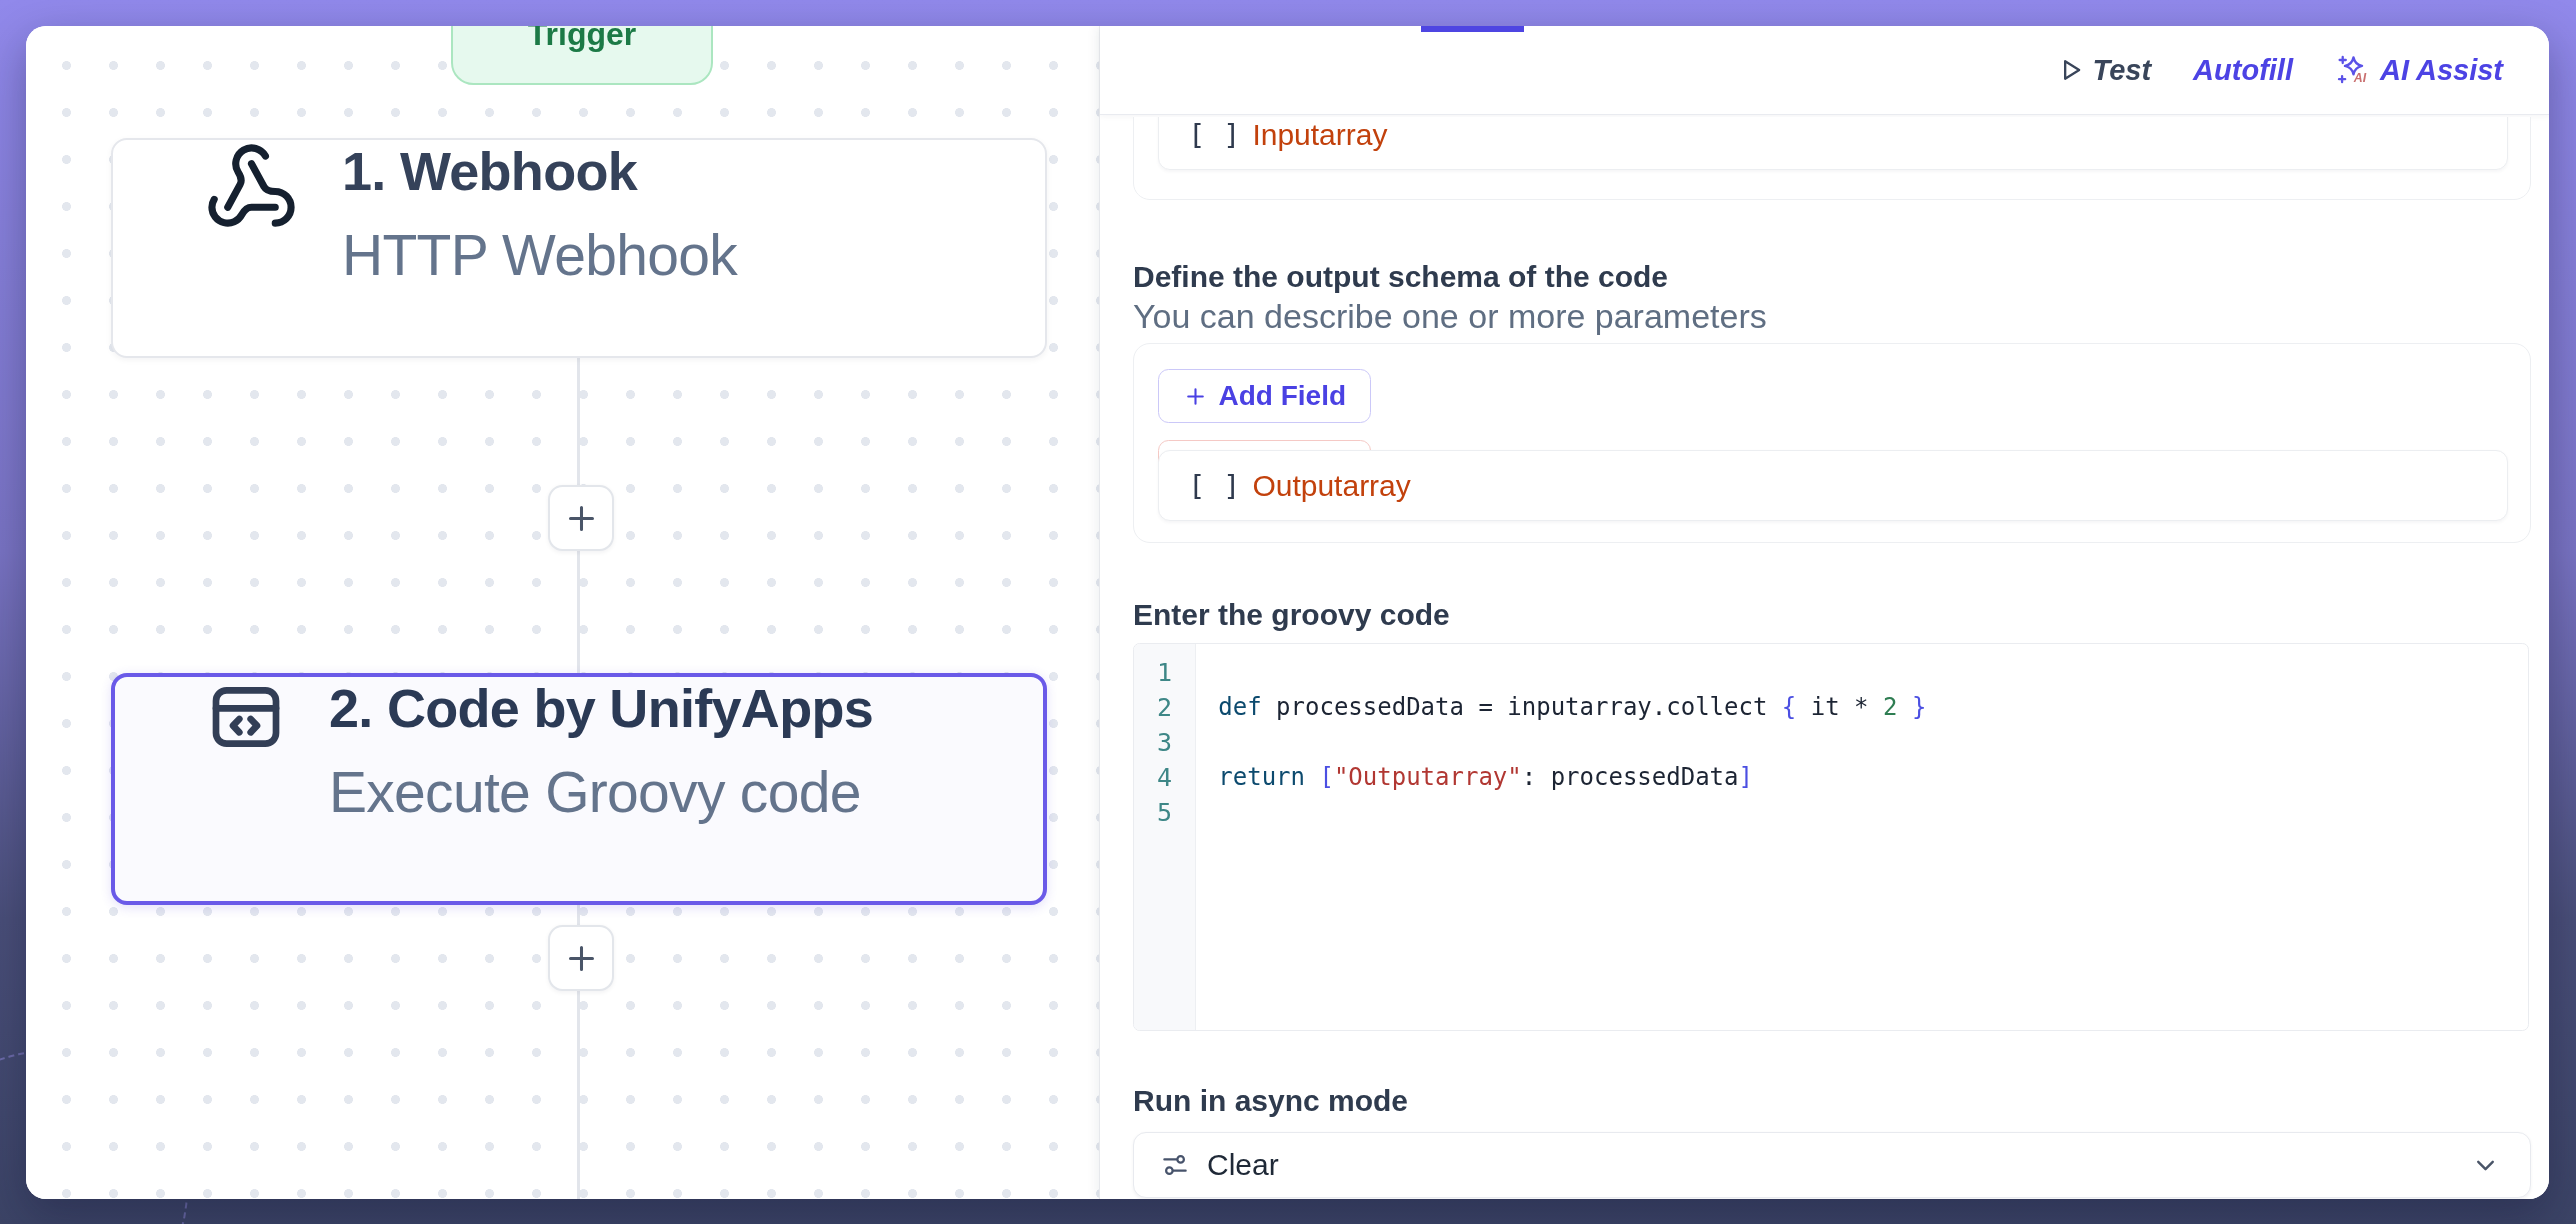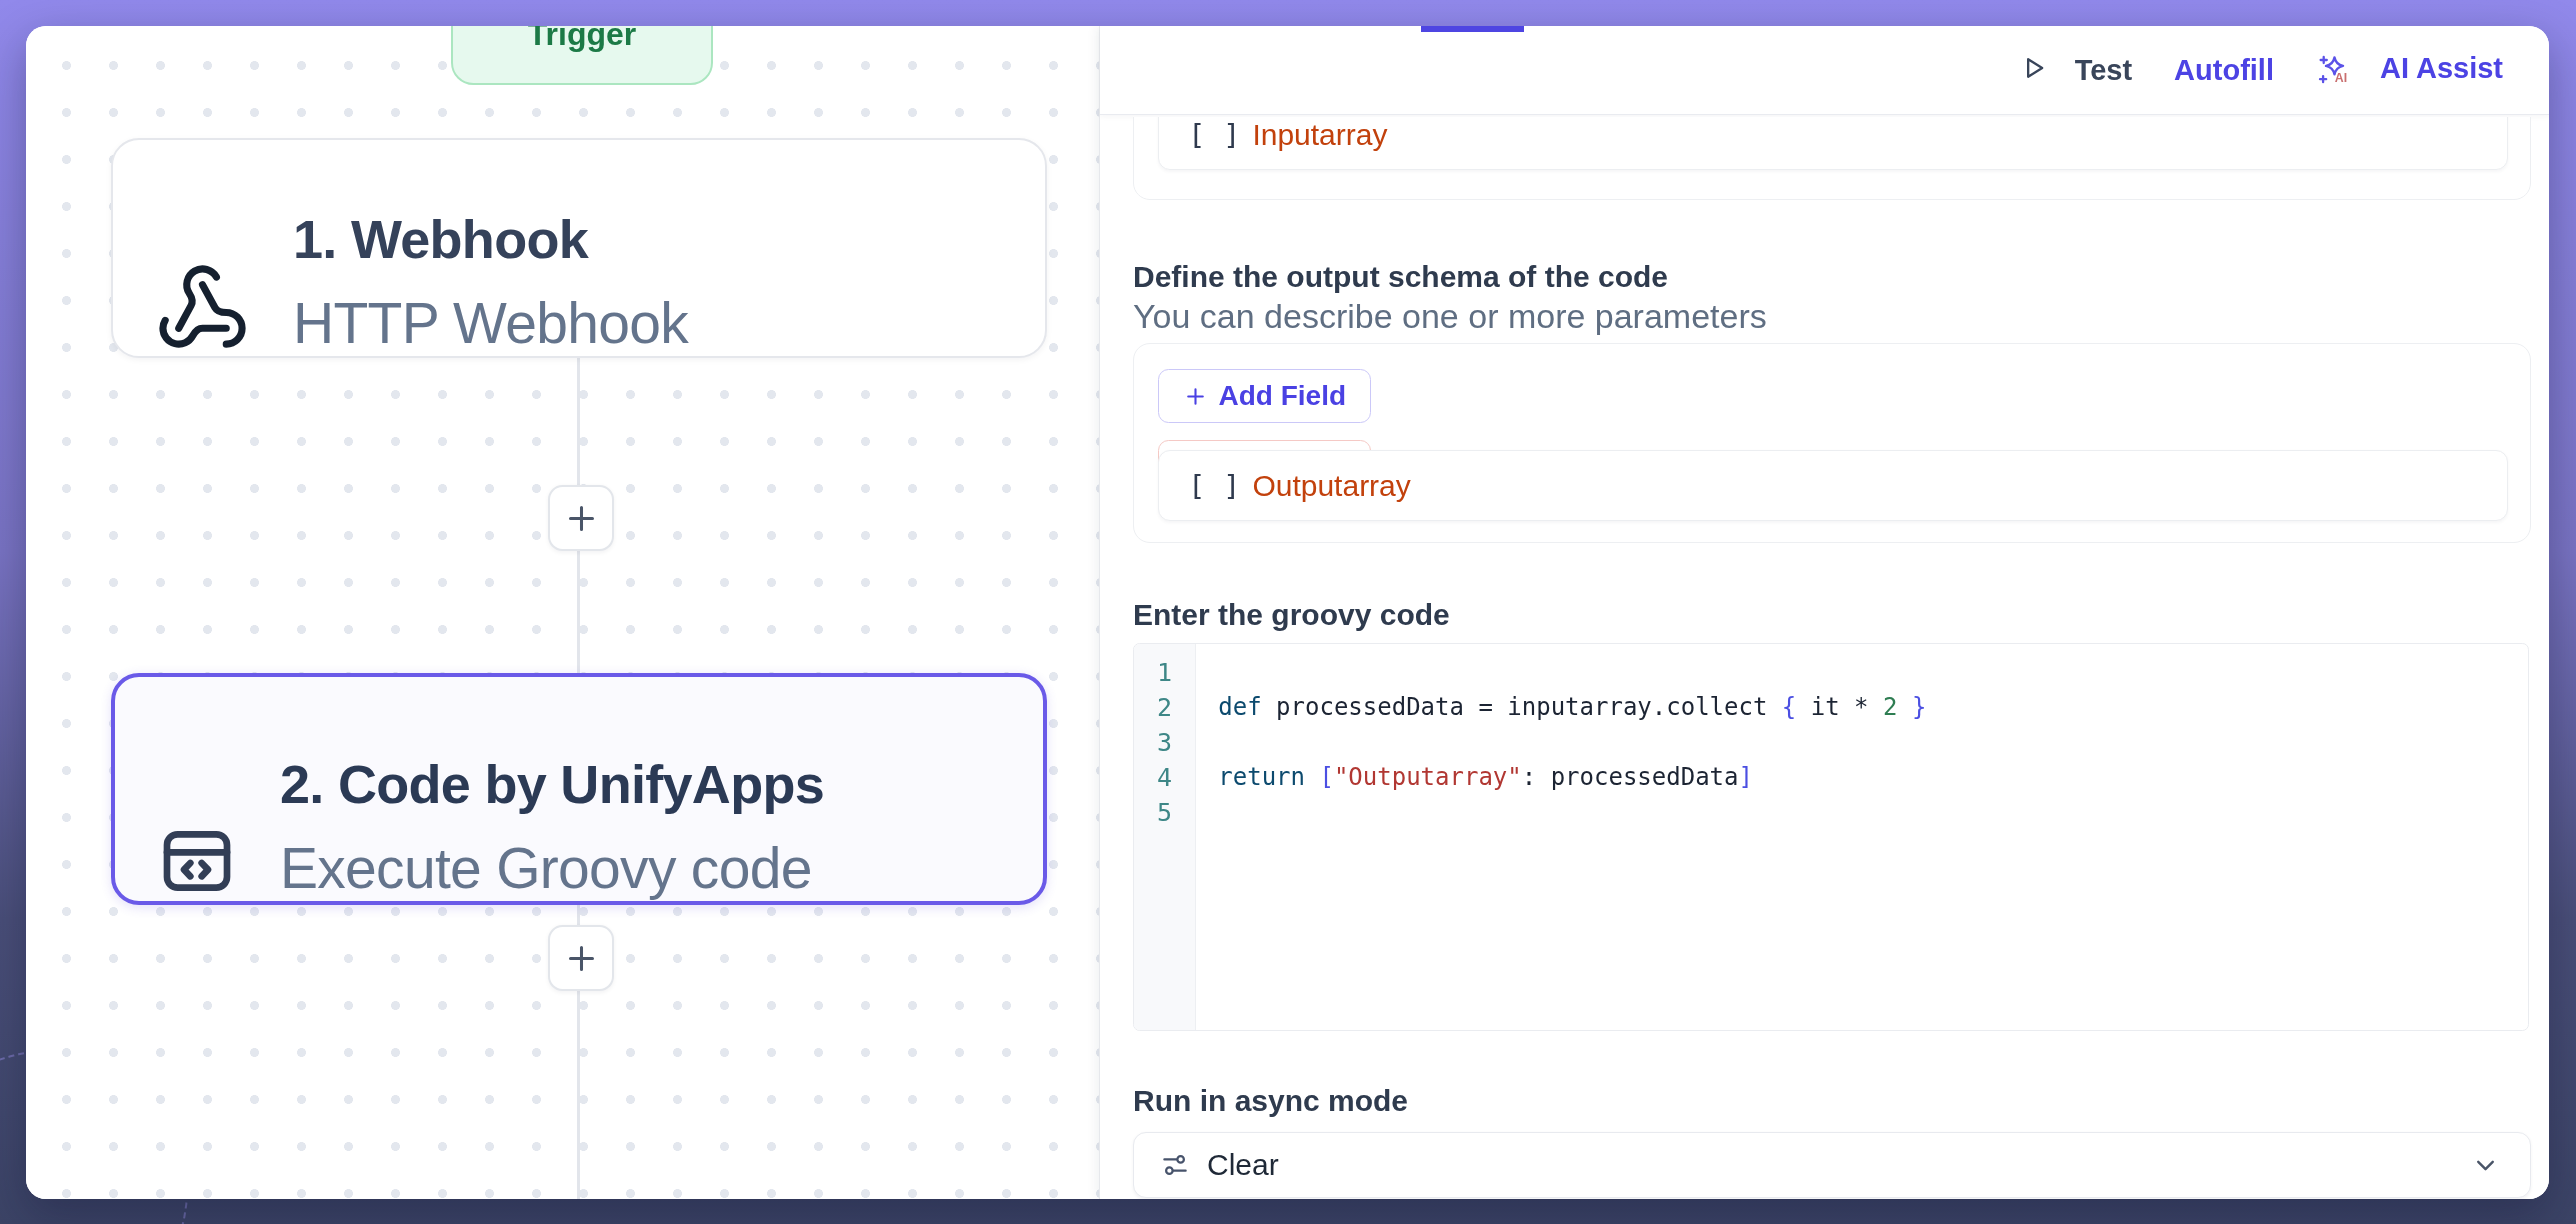--- a/index.html
+++ b/index.html
@@ -17,38 +17,38 @@
   
   .canvas{position:absolute;left:0;top:0;width:1073px;height:1173px;background:#fff;
     background-image:radial-gradient(circle,#E3E7EE 4.3px,transparent 4.6px);
     background-size:47px 47px;background-position:17px 16px;overflow:hidden;}
   .connector{position:absolute;width:2.6px;background:#E2E5EB;left:551px;}
   .trigger-pill{position:absolute;left:425px;top:-42px;width:258px;height:97px;
     background:#E6F9EE;border:2px solid #ABE6C0;border-radius:22.3px;
     display:flex;align-items:center;justify-content:center;
     color:#1C7A46;font-size:32px;font-weight:700;}
   .node{position:absolute;left:85px;width:936px;background:#fff;border:2px solid #E5E7EC;
-    border-radius:28px;box-shadow:0 2px 6.6px rgba(16,24,40,.05);
-    display:flex;align-items:flex-end;padding-left:42px;box-sizing:border-box;gap:43px;}
+    border-radius:16px;box-shadow:0 2px 6.6px rgba(16,24,40,.05);
+    display:flex;align-items:flex-start;padding-left:91px;box-sizing:border-box;gap:43px;}
   .node.selected{border:4.6px solid #6A5AE8;background:#FAFAFE;
     box-shadow:0 2.6px 10.5px rgba(90,70,220,.16);}
   .node-texts{display:flex;flex-direction:column;gap:20px;}
   .node-title{font-size:54px;font-weight:700;color:#35425A;letter-spacing:-0.7px;}
   .node-sub{font-size:57px;font-weight:400;color:#64748C;letter-spacing:-0.7px;}
   .plus-btn{position:absolute;left:522px;width:62px;height:62px;background:#fff;
     border:2px solid #E3E6EB;border-radius:14.5px;display:flex;align-items:center;
     justify-content:center;box-shadow:0 1.3px 4px rgba(16,24,40,.05);}
   
   .panel{position:absolute;left:1073px;top:0;width:1450px;height:1173px;background:#fff;
     border-left:1.3px solid #E6E8EC;box-shadow:-4px 0 9.2px rgba(20,30,60,.05);}
   .tab-indicator{position:absolute;left:321px;top:0;width:103px;height:6px;background:#4E45E2;}
   .panel-header{position:absolute;left:0;top:0;width:100%;height:89px;box-sizing:border-box;
     border-bottom:1.3px solid #E9EBF0;box-shadow:0 2px 5.3px rgba(16,24,40,.04);
     display:flex;align-items:center;justify-content:flex-end;gap:42px;padding-right:47px;}
-  .hbtn{display:flex;align-items:flex-start;gap:27px;font-size:29px;font-weight:700;cursor:pointer;}
+  .hbtn{display:flex;align-items:center;gap:8px;font-size:29px;font-weight:700;cursor:pointer;font-style:italic;}
   .hbtn.test{color:#39455A;}
   .hbtn.accent{color:#4C43E4;}
   .panel-content{position:absolute;left:0;top:91px;width:100%;height:1082px;overflow:hidden;}
   .outer-box{position:absolute;left:33px;width:1398px;box-sizing:border-box;
     border:1.3px solid #EDEFF2;border-radius:17px;background:#fff;}
   .field-box{position:absolute;left:24px;width:1350px;height:71px;box-sizing:border-box;
     border:1.3px solid #ECEEF1;border-radius:12px;background:#fff;
     box-shadow:0 1.3px 3.3px rgba(16,24,40,.04);
     display:flex;align-items:center;padding-left:29px;gap:12px;}
   .type-badge{font-family:"DejaVu Sans Mono",monospace;font-size:29px;color:#2F3A4E;}

